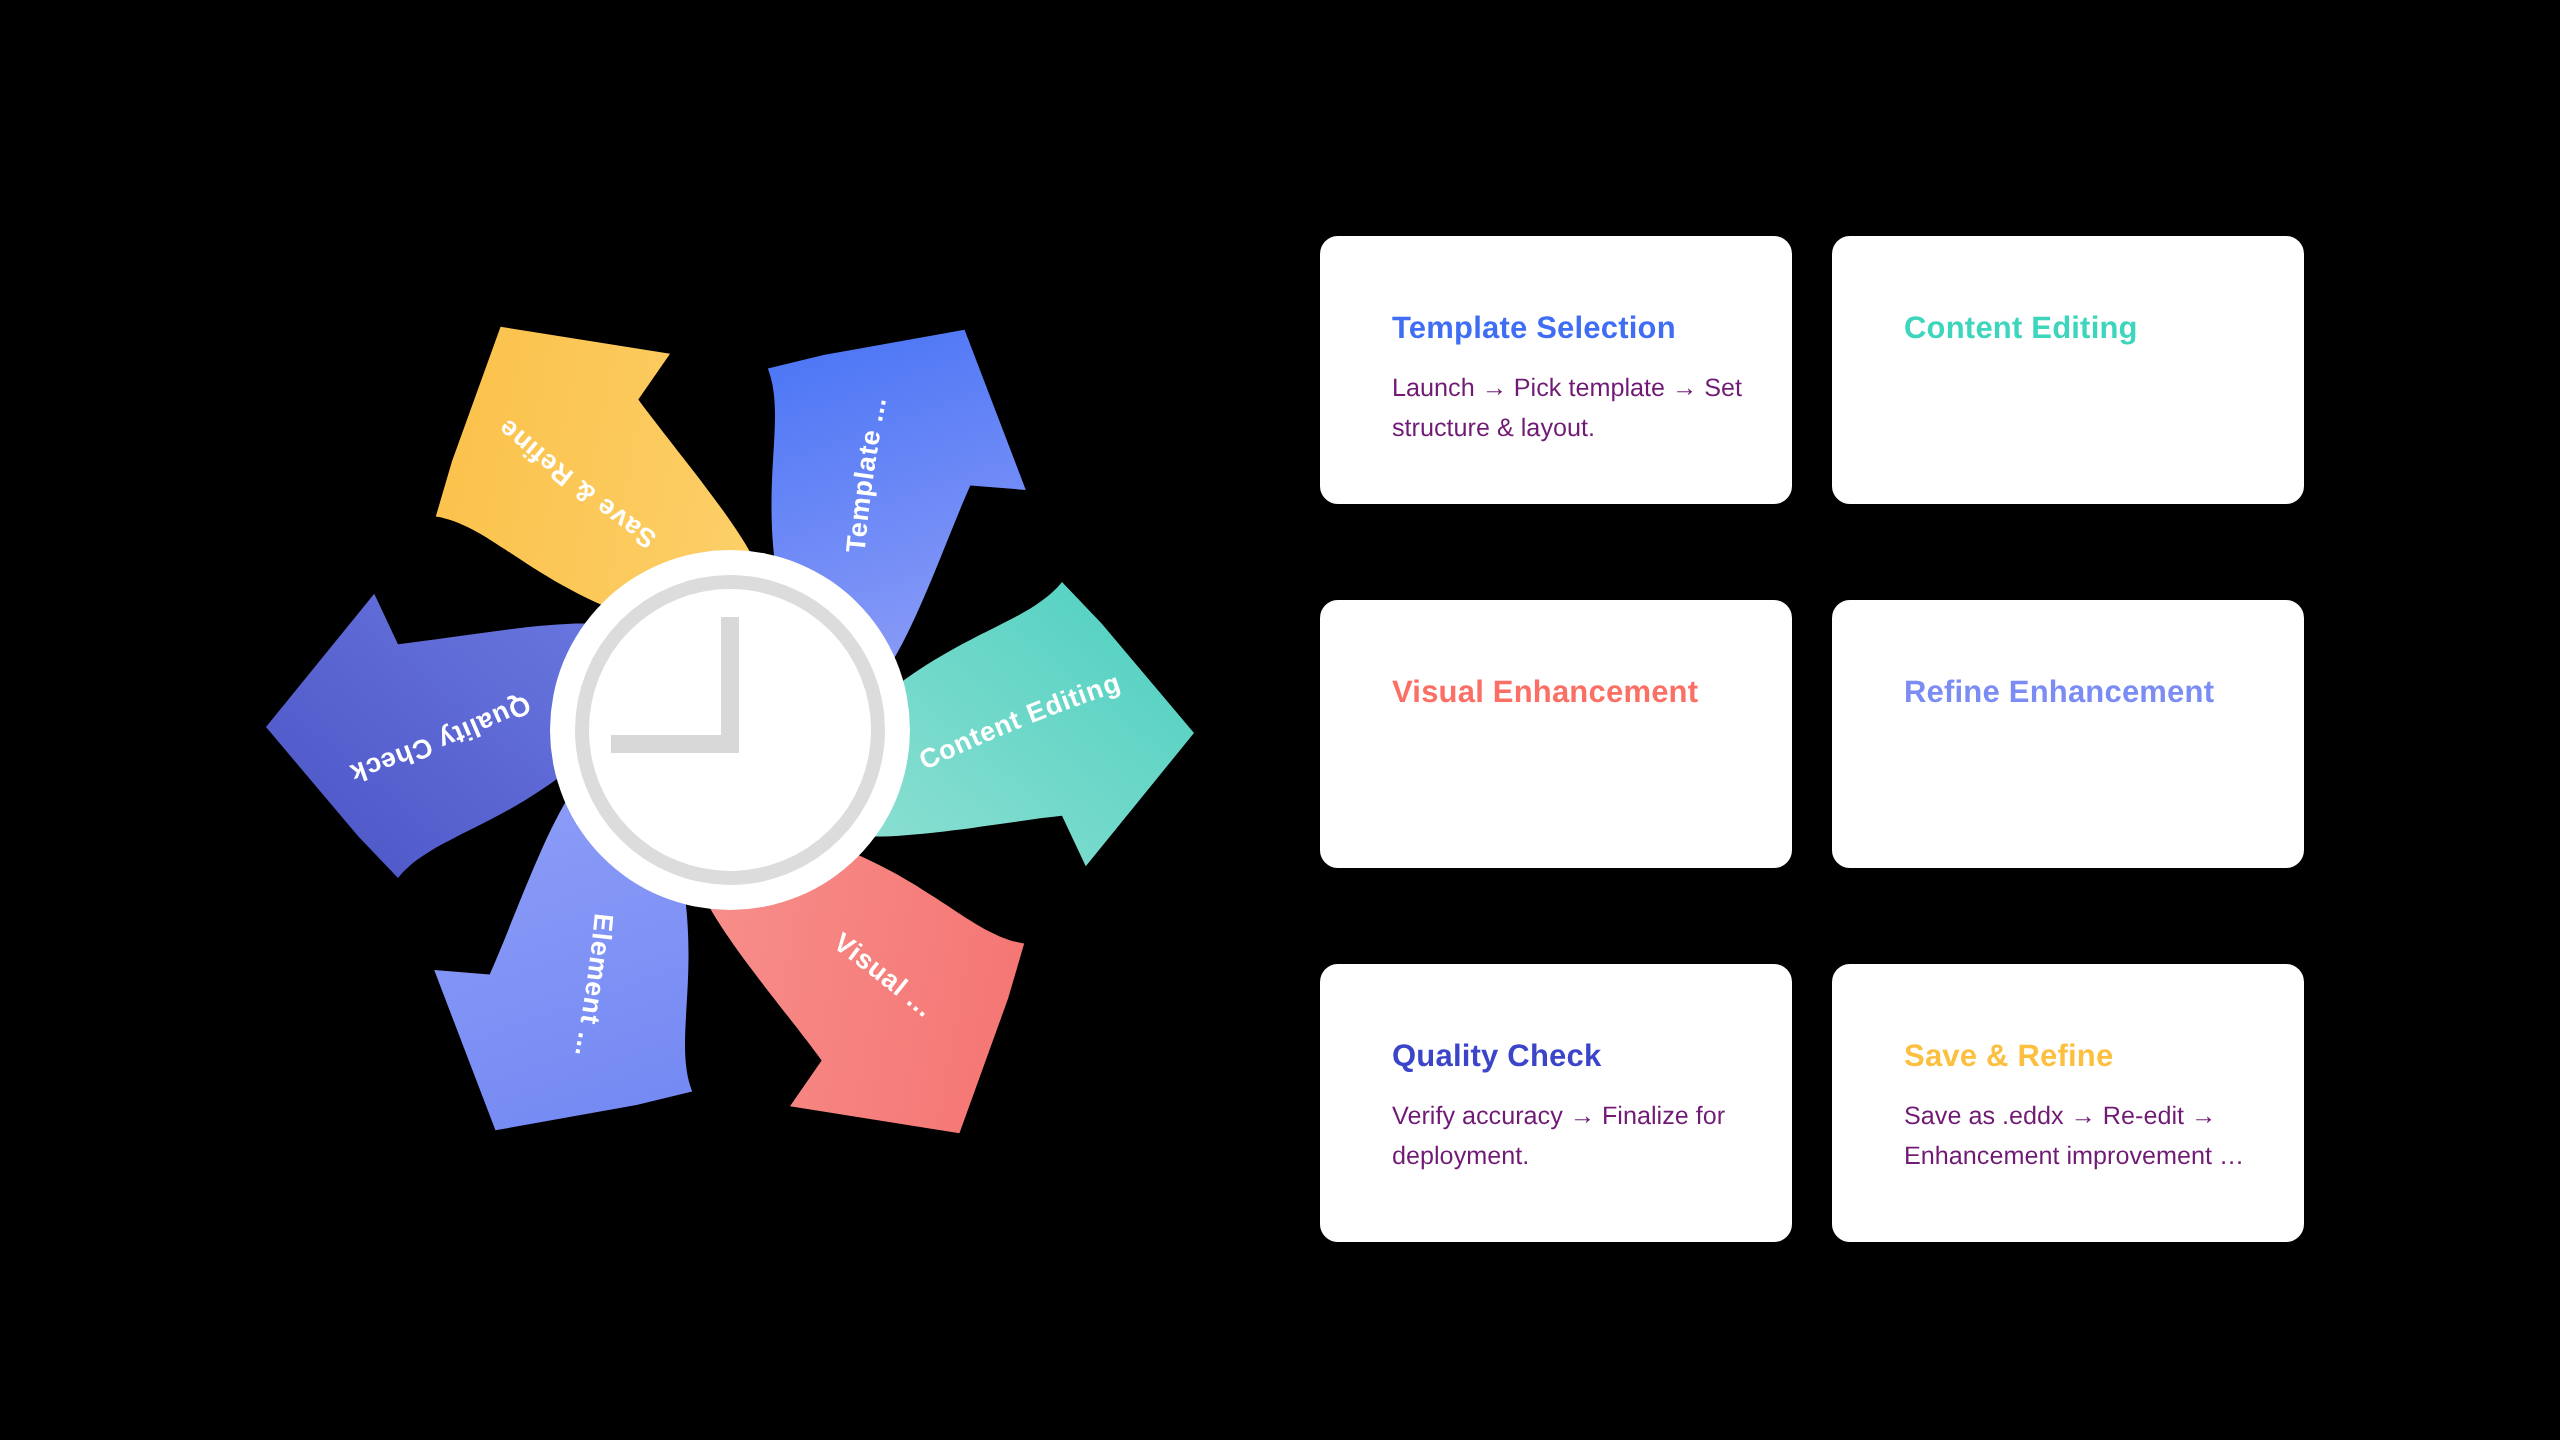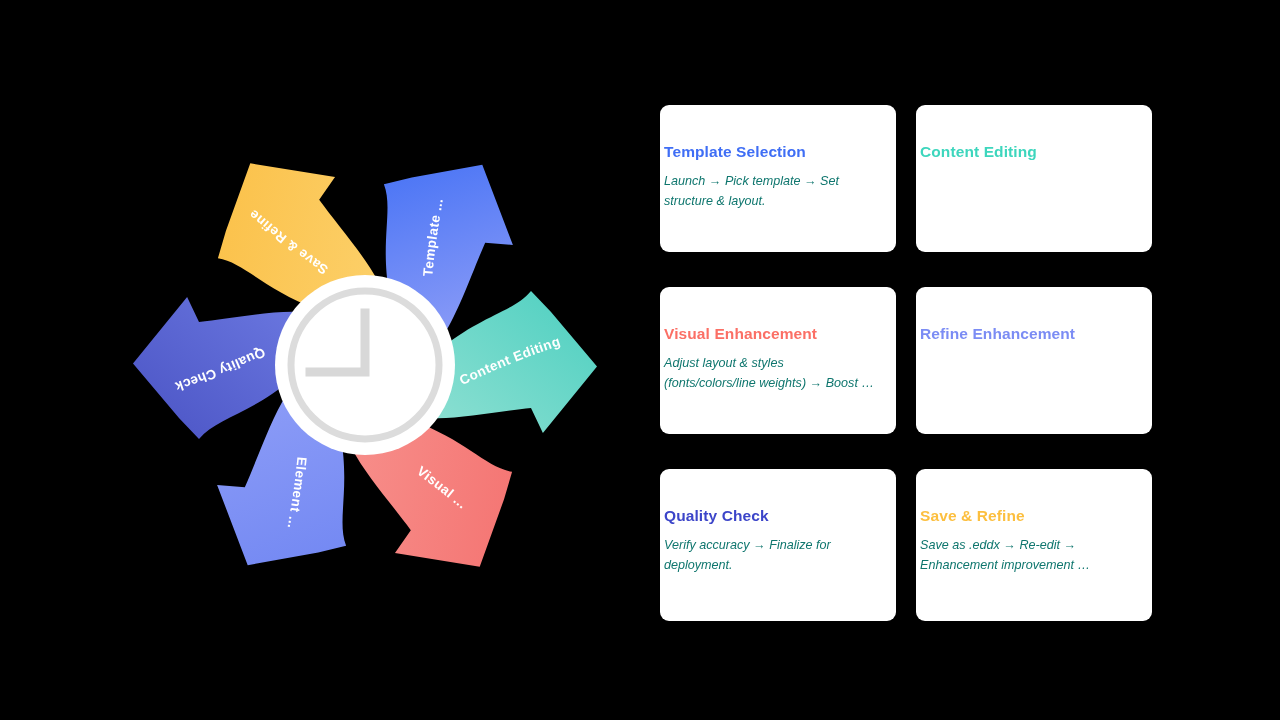--- a/index.html
+++ b/index.html
@@ -43,22 +43,23 @@
     grid-template-columns: 236px 236px;
     grid-template-rows: 147px 147px 152px;
     column-gap: 20px;
     row-gap: 35px;
   }
   .info-card {
     position: relative;
     background: #ffffff;
     border-radius: 9px;
     box-sizing: border-box;
-    padding: 38px 20px 14px 4px;
+    padding: 38px 20px 14px 36px;
     box-shadow: 0 1px 3px rgba(0,0,0,0.18);
+    margin-top: 13px;
   }
   
   .info-card::after {
     content: "";
     position: absolute;
     left: -3px;
     top: 3px;
     right: 3px;
     bottom: -3px;
     border-radius: 9px;
@@ -69,23 +70,22 @@
     font-size: 15.5px;
     font-weight: bold;
     letter-spacing: 0.1px;
     margin: 0 0 11px 0;
     color: var(--accent);
     white-space: nowrap;
   }
   .card-desc {
     font-size: 12.6px;
     line-height: 1.58;
-    color: #0f766e;
+    color: #701a75;
     margin: 0;
-    font-style: italic;
   }
 </style>
 </head>
 <body>
 
 <div id="pinwheel-panel">
   <svg id="pinwheel-svg" viewBox="0 0 540 560">
     <defs>
 
       <linearGradient id="g0" x1="0" y1="1" x2="1" y2="0">
@@ -161,21 +161,20 @@
     <div class="card-title">Template Selection</div>
     <div class="card-desc">Launch → Pick template → Set structure &amp; layout.</div>
   </div>
 
   <div class="info-card" style="--accent: #3dd6bd;">
     <div class="card-title">Content Editing</div>
   </div>
 
   <div class="info-card" style="--accent: #fb6f65;">
     <div class="card-title">Visual Enhancement</div>
-    <div class="card-desc">Adjust layout &amp; styles (fonts/colors/line weights) → Boost …</div>
   </div>
 
   <div class="info-card" style="--accent: #7b8cf4;">
     <div class="card-title">Refine Enhancement</div>
   </div>
 
   <div class="info-card" style="--accent: #3c45c9;">
     <div class="card-title">Quality Check</div>
     <div class="card-desc">Verify accuracy → Finalize for deployment.</div>
   </div>

